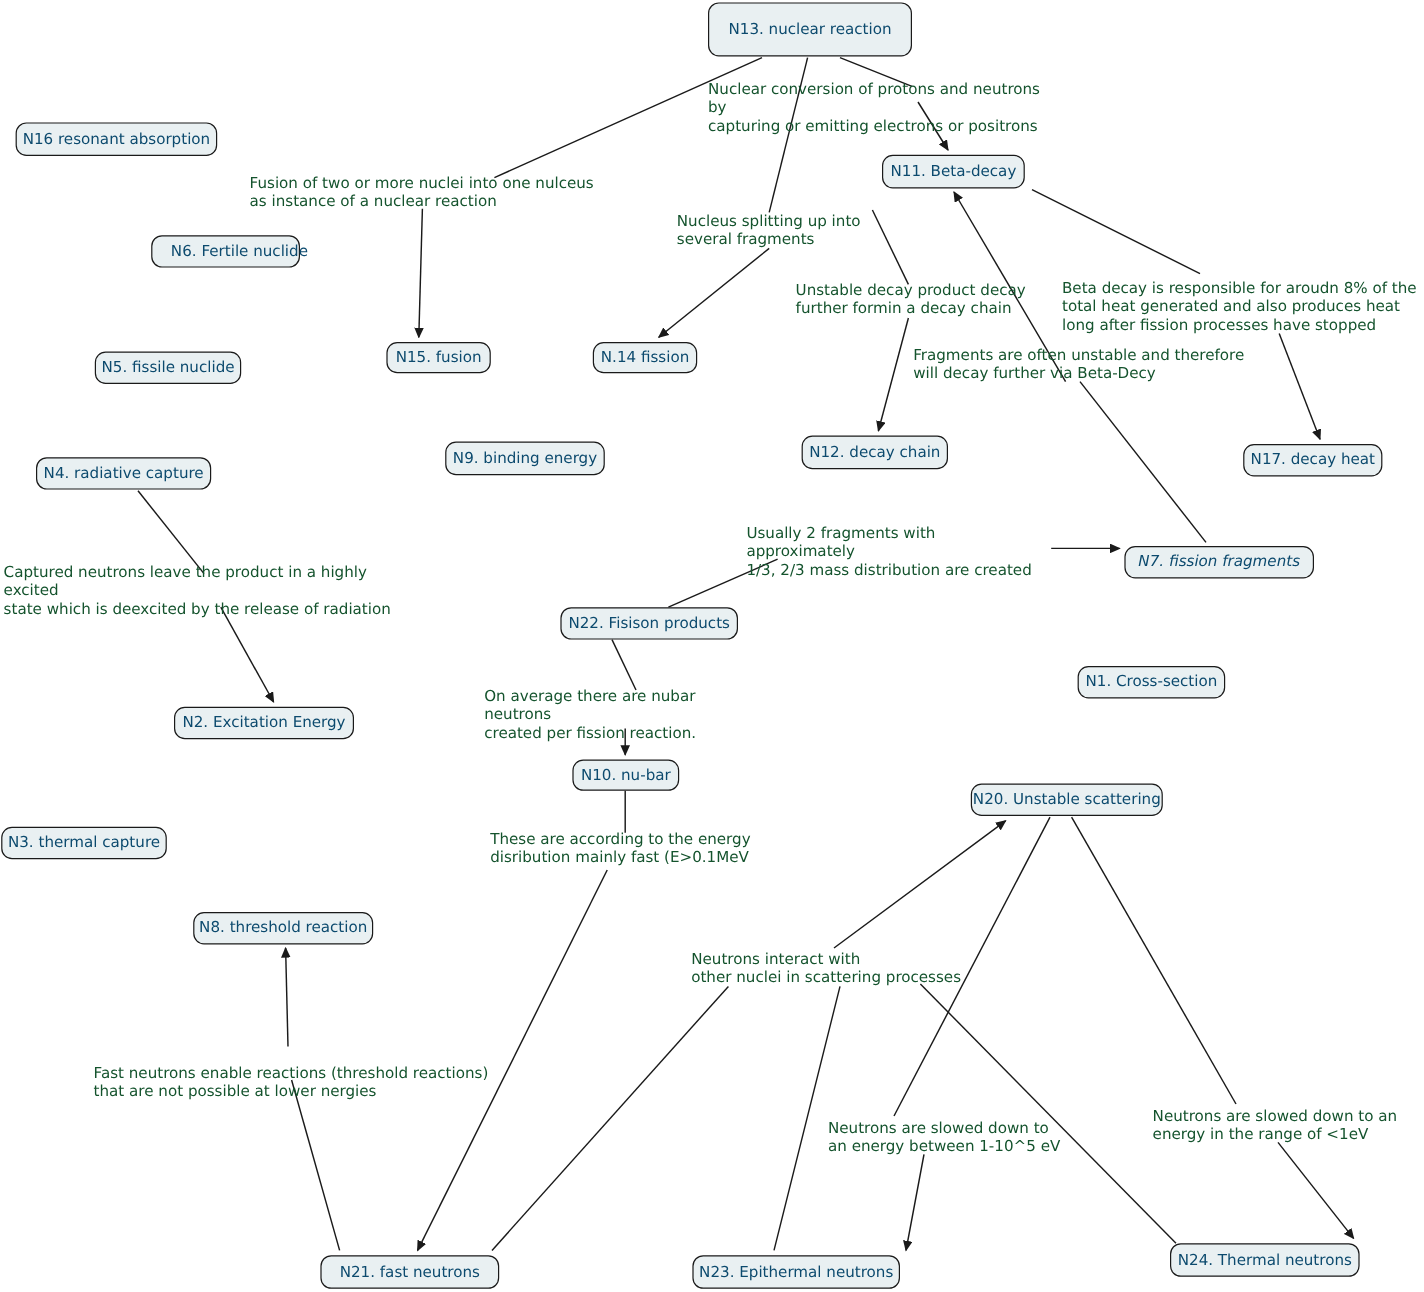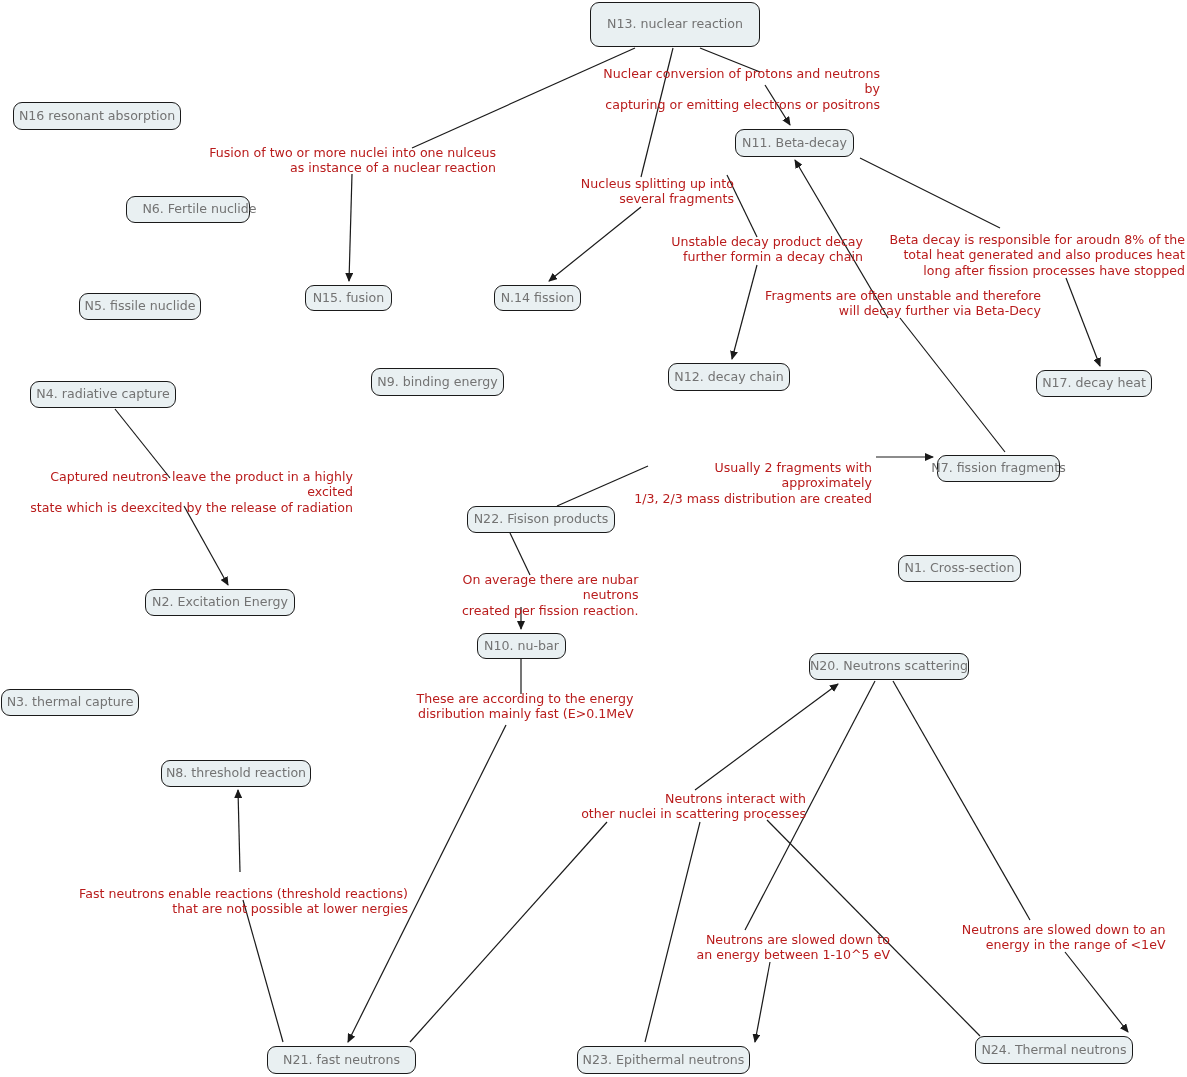--- a/index.html
+++ b/index.html
@@ -31,32 +31,32 @@
   .node {
     position: absolute;
     box-sizing: border-box;
     background: #e9f0f2;
     border: 1.2px solid #1a1a1a;
     border-radius: 9px;
     display: flex;
     align-items: center;
     justify-content: center;
     font-size: 12.6px;
-    color: #737373;
+    color: #0c4a6e;
     white-space: nowrap;
     padding: 0 9px;
     height: 28px;
     line-height: 1;
     z-index: 3;
   }
   .edge-label {
     position: absolute;
     font-size: 12.6px;
-    color: #b91c1c;
-    text-align: right;
+    color: #14532d;
+    text-align: left;
     line-height: 1.22;
     background: transparent;
     z-index: 2;
     white-space: pre-line;
   }
 </style>
 </head>
 <body>
 
 <div id="canvas">
@@ -108,52 +108,52 @@
 several fragments</div>
       <div class="edge-label" style="width: 200px; left: 663px; top: 234px;">Unstable decay product decay
 further formin a decay chain</div>
       <div class="edge-label" style="width: 300px; left: 885px; top: 232px;">Beta decay is responsible for aroudn 8% of the
 total heat generated and also produces heat
 long after fission processes have stopped</div>
       <div class="edge-label" style="width: 280px; left: 761px; top: 288px;">Fragments are often unstable and therefore
 will decay further via Beta-Decy</div>
       <div class="edge-label" style="width: 350px; left: 3px; top: 469px;">Captured neutrons leave the product in a highly excited
 state which is deexcited by the release of radiation</div>
-      <div class="edge-label" style="width: 250px; left: 622px; top: 436px; margin-top: 24px;">Usually 2 fragments with approximately
+      <div class="edge-label" style="width: 250px; left: 622px; top: 436px;">Usually 2 fragments with approximately
 1/3, 2/3 mass distribution are created</div>
       <div class="edge-label" style="width: 235px; left: 403.5px; top: 572px;">On average there are nubar neutrons
 created per fission reaction.</div>
       <div class="edge-label" style="width: 225px; left: 408.5px; top: 691px;">These are according to the energy
 disribution mainly fast (E&gt;0.1MeV</div>
       <div class="edge-label" style="width: 230px; left: 576px; top: 791px;">Neutrons interact with
 other nuclei in scattering processes</div>
       <div class="edge-label" style="width: 330px; left: 78px; top: 870px; margin-top: 16px;">Fast neutrons enable reactions (threshold reactions)
 that are not possible at lower nergies</div>
       <div class="edge-label" style="width: 200px; left: 690px; top: 932px;">Neutrons are slowed down to
 an energy between 1-10^5 eV</div>
       <div class="edge-label" style="width: 205px; left: 960.5px; top: 922px;">Neutrons are slowed down to an
 energy in the range of &lt;1eV</div>
     </div>
   <div id="nodes-group">
       <div class="node" style="left: 590px; top: 2px; width: 170px; height: 45px;">N13. nuclear reaction</div>
       <div class="node" style="left: 13px; top: 102px; width: 168px; height: 28px;">N16 resonant absorption</div>
       <div class="node" style="left: 735px; top: 129px; width: 119px; height: 28px;">N11. Beta-decay</div>
       <div class="node" style="left: 126px; top: 196px; width: 124px; height: 27px; padding-left: 32px;">N6. Fertile nuclide</div>
       <div class="node" style="left: 79px; top: 293px; width: 122px; height: 27px;">N5. fissile nuclide</div>
-      <div class="node" style="left: 305px; top: 285px; width: 87px; height: 26px;">N15. fusion</div>
+      <div class="node" style="left: 322px; top: 285px; width: 87px; height: 26px;">N15. fusion</div>
       <div class="node" style="left: 494px; top: 285px; width: 87px; height: 26px;">N.14 fission</div>
       <div class="node" style="left: 30px; top: 381px; width: 146px; height: 27px;">N4. radiative capture</div>
       <div class="node" style="left: 371px; top: 368px; width: 133px; height: 28px;">N9. binding energy</div>
       <div class="node" style="left: 668px; top: 363px; width: 122px; height: 28px;">N12. decay chain</div>
       <div class="node" style="left: 1036px; top: 370px; width: 116px; height: 27px;">N17. decay heat</div>
-      <div class="node" style="left: 937px; top: 455px; width: 123px; height: 27px;">N7. fission fragments</div>
+      <div class="node" style="left: 937px; top: 455px; width: 158px; height: 27px; font-style: italic;">N7. fission fragments</div>
       <div class="node" style="left: 467px; top: 506px; width: 148px; height: 27px;">N22. Fisison products</div>
       <div class="node" style="left: 145px; top: 589px; width: 150px; height: 27px;">N2. Excitation Energy</div>
       <div class="node" style="left: 898px; top: 555px; width: 123px; height: 27px;">N1. Cross-section</div>
       <div class="node" style="left: 477px; top: 633px; width: 89px; height: 26px;">N10. nu-bar</div>
-      <div class="node" style="left: 809px; top: 653px; width: 160px; height: 27px;">N20. Neutrons scattering</div>
+      <div class="node" style="left: 809px; top: 653px; width: 160px; height: 27px;">N20. Unstable scattering</div>
       <div class="node" style="left: 1px; top: 689px; width: 138px; height: 27px;">N3. thermal capture</div>
       <div class="node" style="left: 161px; top: 760px; width: 150px; height: 27px;">N8. threshold reaction</div>
       <div class="node" style="left: 267px; top: 1046px; width: 149px; height: 28px;">N21. fast neutrons</div>
       <div class="node" style="left: 577px; top: 1046px; width: 173px; height: 28px;">N23. Epithermal neutrons</div>
       <div class="node" style="left: 975px; top: 1036px; width: 158px; height: 28px;">N24. Thermal neutrons</div>
     </div>
 </div>
 
 </body></html>

